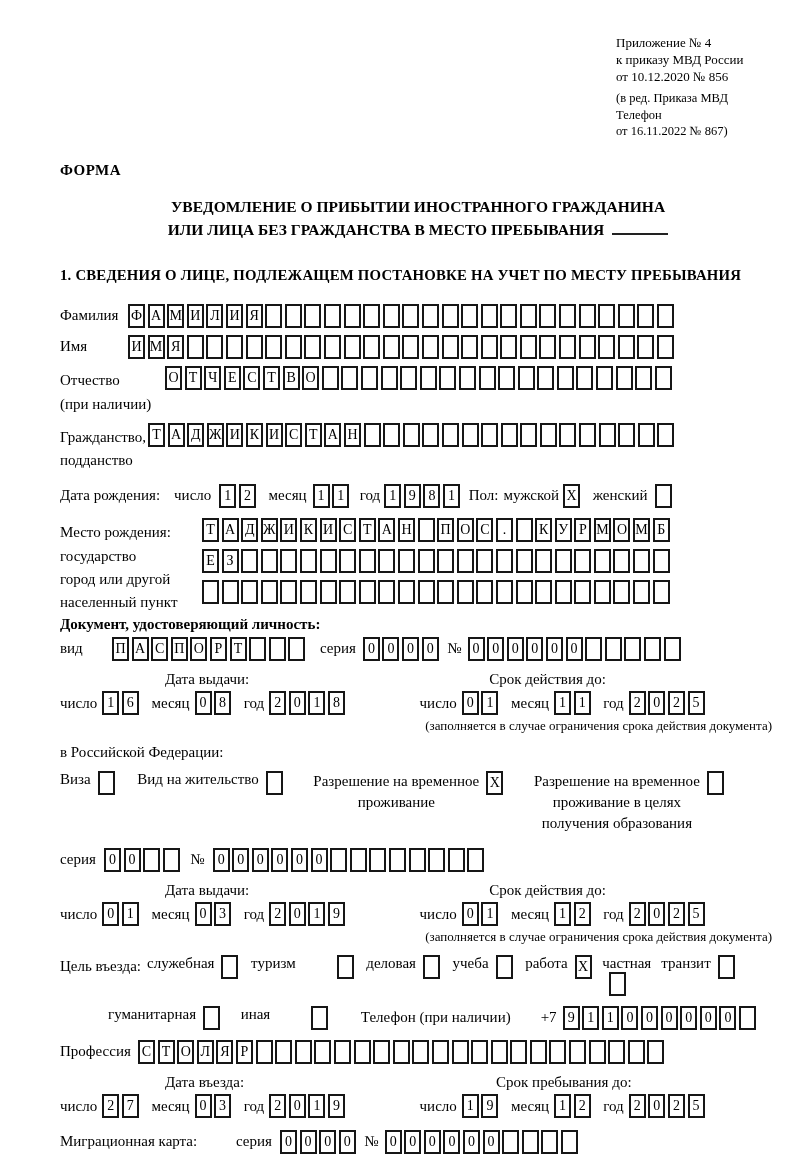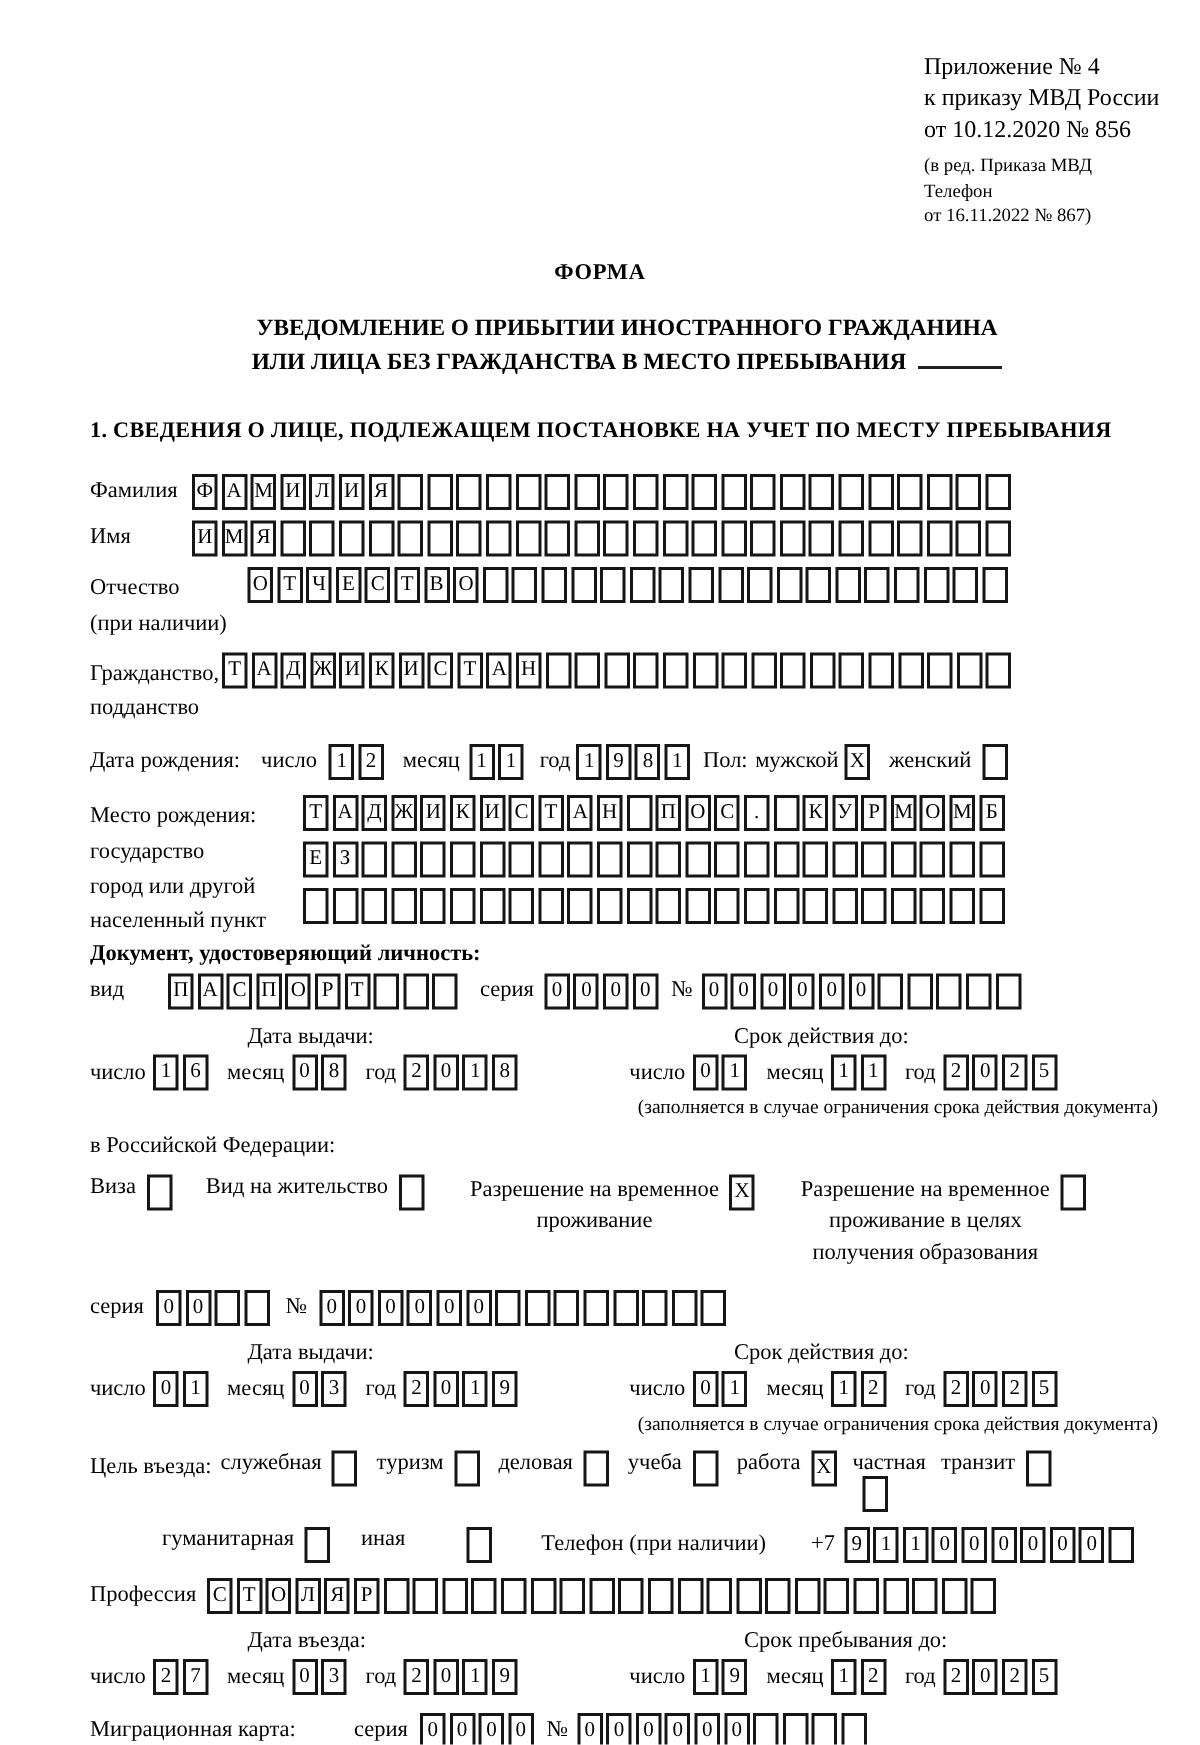--- a/index.html
+++ b/index.html
@@ -2,23 +2,23 @@
 <html><head>
 <meta charset="utf-8">
 <style>
   * { box-sizing: border-box; }
   html,body { margin:0; padding:0; }
   body {
     width:800px; height:1163px; background:#ffffff; color:#000;
     font-family:"Liberation Serif", serif; font-size:15px; overflow:hidden;
   }
   .content { padding: 34px 24px 0 60px; }
-  .annex { margin-left:556px; font-size:16px; line-height:1.32; }
+  .annex { margin-left:556px; font-size:13px; line-height:1.32; }
   .annex-sub { margin-left:556px; font-size:12.5px; line-height:1.32; margin-top:5px; }
-  .forma { text-align:center; padding-right:36px; font-weight:bold; font-size:15px; margin-top:22px; letter-spacing:.5px; }
+  .forma { text-align:left; padding-right:36px; font-weight:bold; font-size:15px; margin-top:22px; letter-spacing:.5px; }
   .title { text-align:center; font-weight:bold; font-size:15.5px; margin-top:16px; line-height:1.5; }
   .blank-line { display:inline-block; width:56px; border-bottom:2px solid #222; height:14px; margin-left:8px; }
   .sec-head { font-weight:bold; font-size:14.8px; margin-top:26px; letter-spacing:.2px; }
   .row { display:flex; align-items:flex-start; margin-top:7px; }
   .lbl { flex:0 0 auto; padding-top:3px; }
   .lbl2 { line-height:1.55; padding-top:3px; }
   .boxes { display:inline-flex; flex:0 0 auto; }
   .cell {
     width:17px; height:24px; border:2px solid #161616; margin-right:2.6px;
     display:inline-flex; align-items:center; justify-content:center;
@@ -516,21 +516,21 @@
   <div class="note-right">(заполняется в случае ограничения срока действия документа)</div>
 
   <div class="row mt10">
     <span class="lbl">Цель въезда:</span>
     <span class="opt" style="margin-left:6px;">
         <span>служебная</span>
         <span class="boxes">
           <span class="cell"></span>
         </span>
       </span>
-    <span class="opt" style="margin-left:10px;">
+    <span class="opt" style="margin-left:10px;gap:34px;">
         <span>туризм</span>
         <span class="boxes">
           <span class="cell"></span>
         </span>
       </span>
     <span class="opt" style="margin-left:10px;">
         <span>деловая</span>
         <span class="boxes">
           <span class="cell"></span>
         </span>

